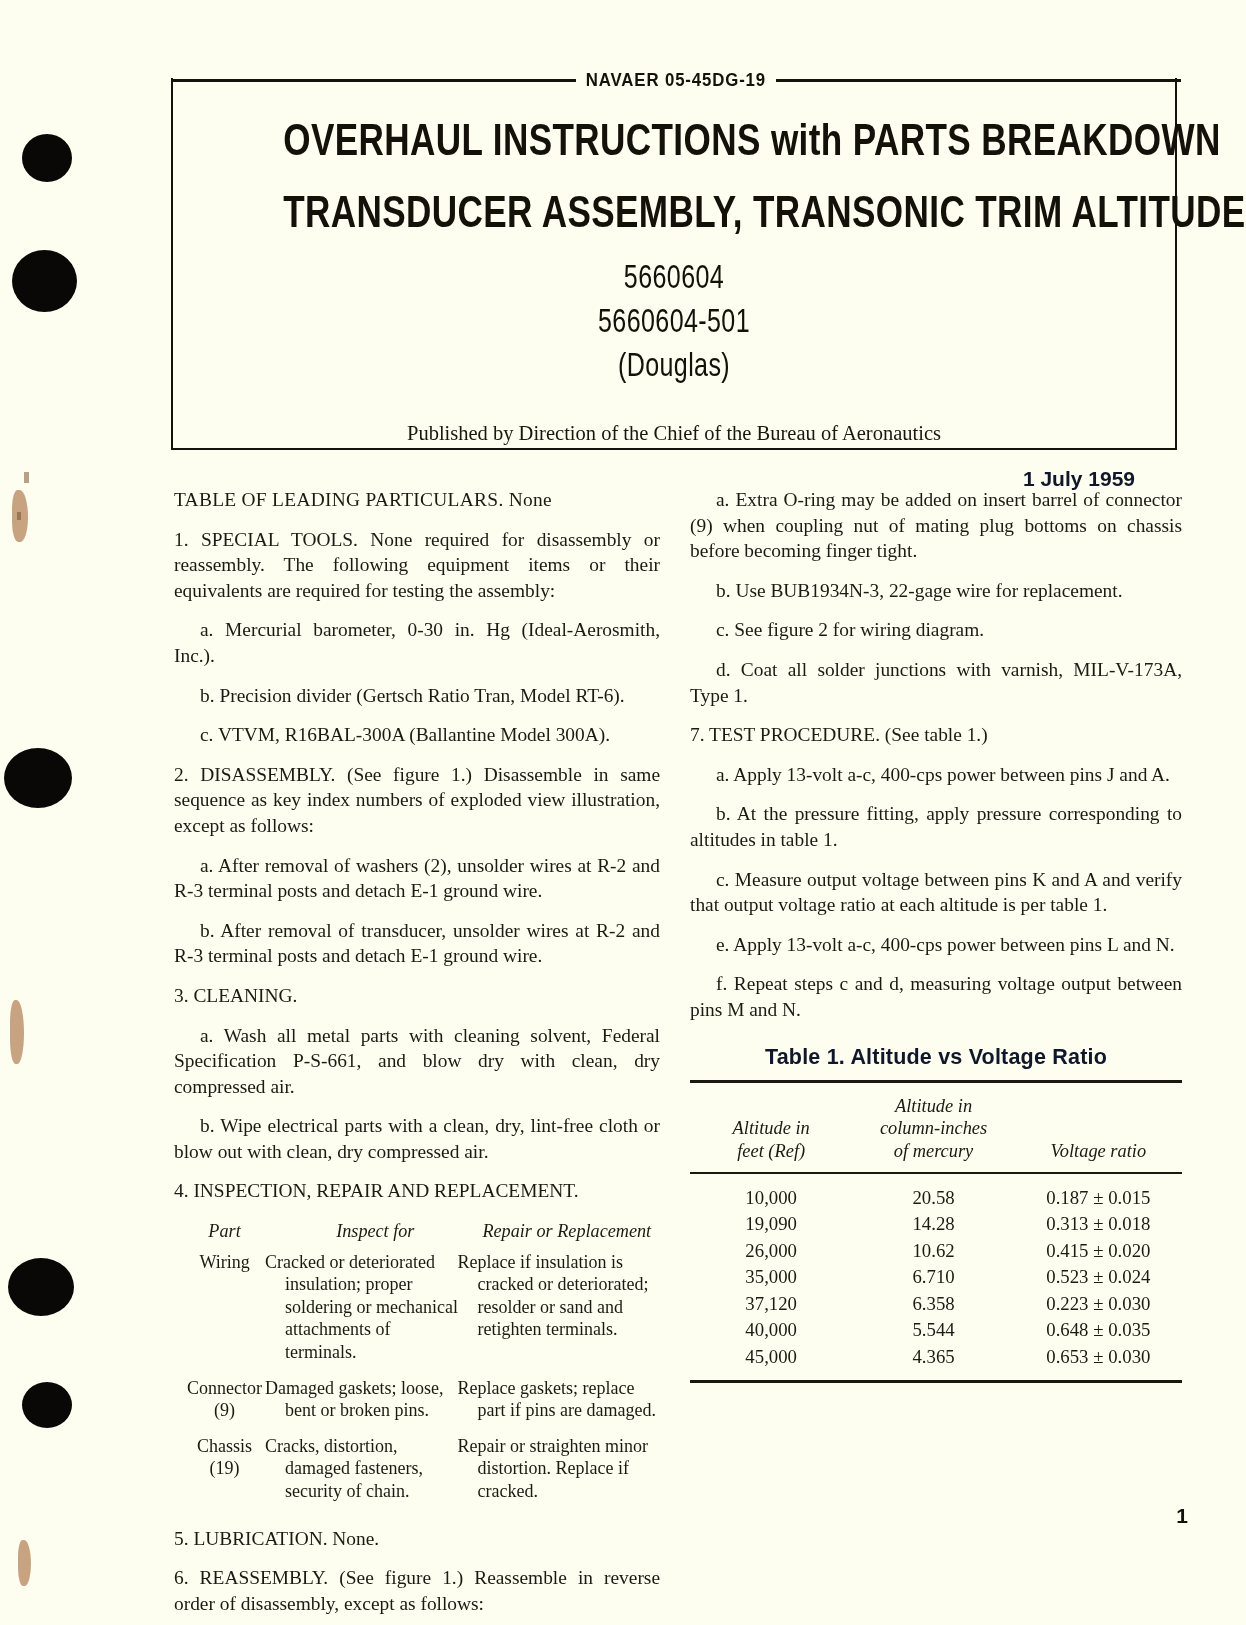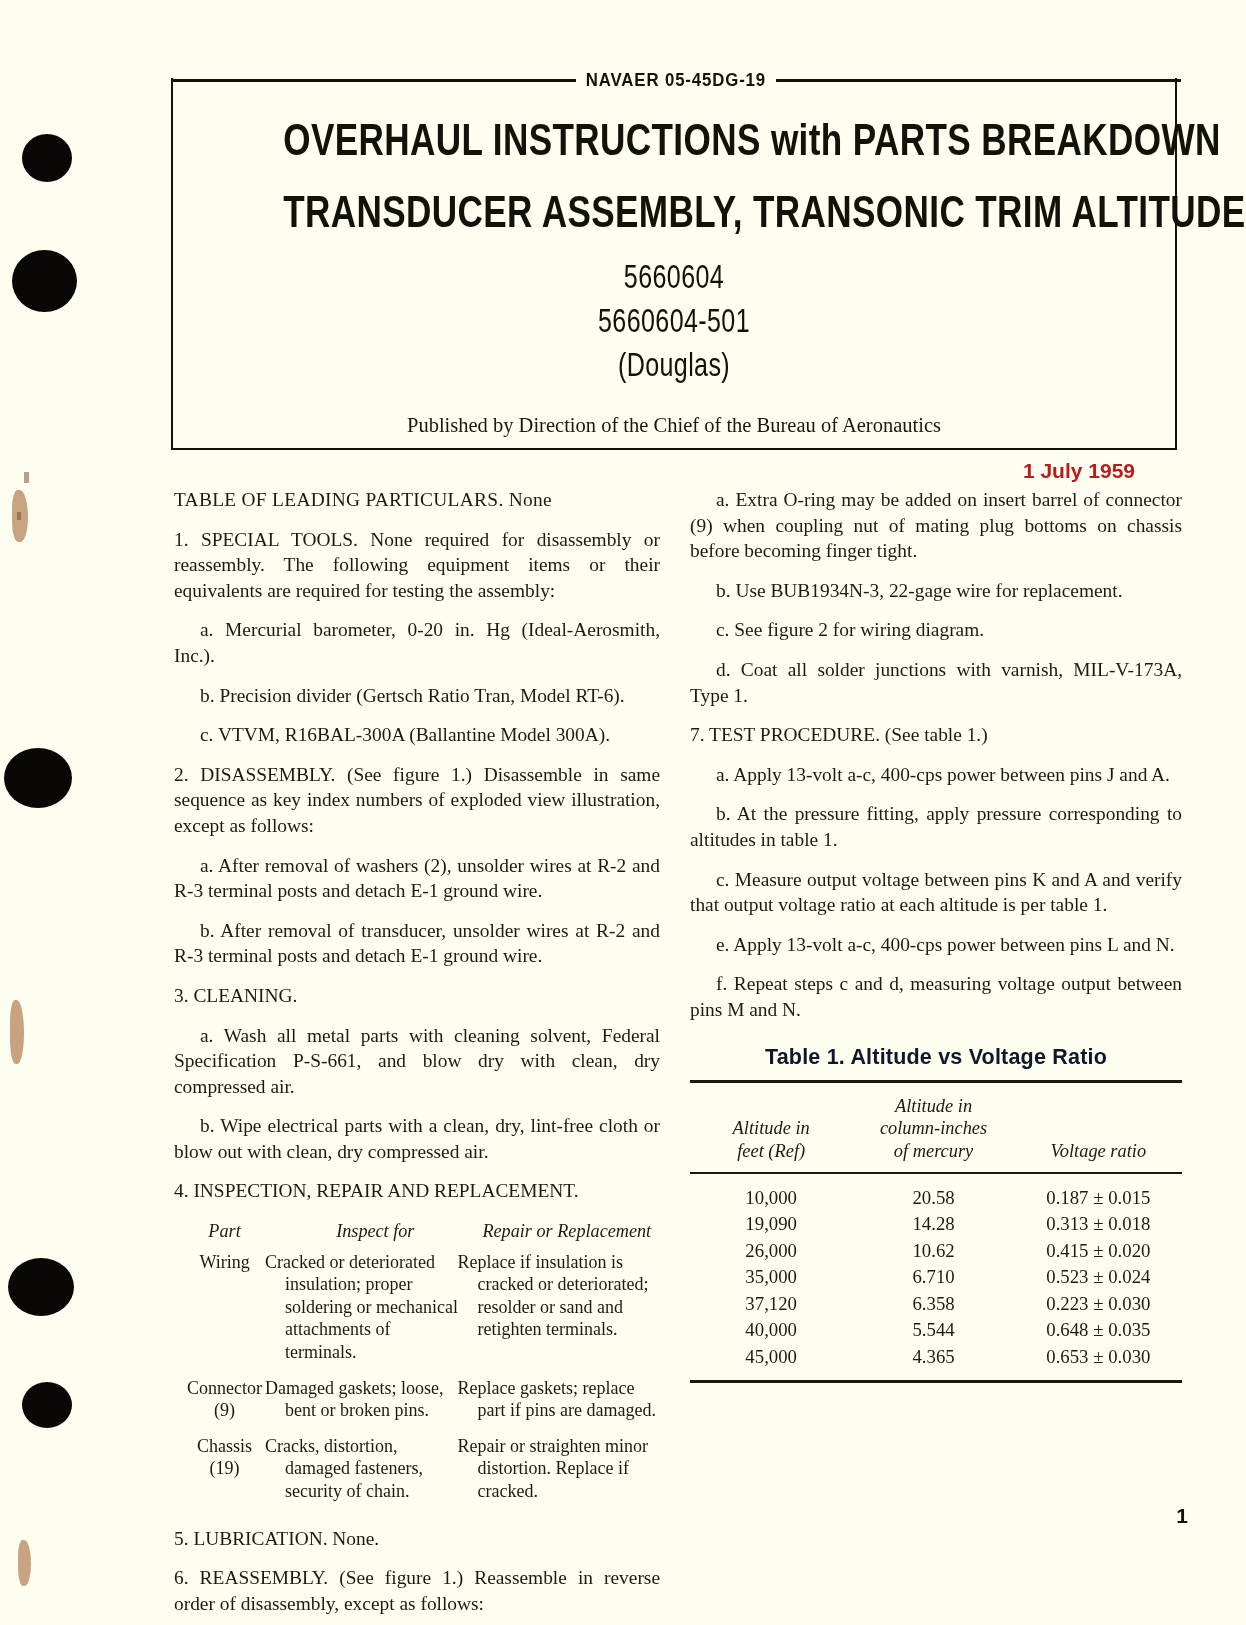--- a/index.html
+++ b/index.html
@@ -51,27 +51,27 @@
   .t-main{ font-size:45px; margin-top:36px; letter-spacing:.5px;}
   .t-sub{ font-size:45px; margin-top:20px; letter-spacing:.5px;}
   .t-num{
     text-align:center; font-family:"Liberation Sans", sans-serif;
     font-size:33px; color:#14110b; transform:scaleX(.76);
     margin-top:20px; letter-spacing:.5px;
   }
   .t-num.n2{ margin-top:6px; }
   .t-num.n3{ margin-top:6px; }
   .t-pub{
-    text-align:center; font-size:20.5px; margin-top:30px;
+    text-align:center; font-size:20.5px; margin-top:38px;
     font-family:"Liberation Serif", serif; color:#1a1711;
   }
   .t-date{
     text-align:right; font-family:"Liberation Sans", sans-serif;
     font-weight:bold; font-size:21px; margin-top:22px; padding-right:40px;
-    color:#b91c1c;
+    color:#0f172a;
   }
 
   
   .col{
     position:absolute; top:487px; width:486px;
     font-size:19.4px; line-height:25.6px; text-align:justify;
     color:#1d1a14;
   }
   .col.left{ left:174px; }
   .col.right{ left:690px; width:492px; }
@@ -155,21 +155,21 @@
     <div class="t-num n3">(Douglas)</div>
     <div class="t-pub">Published by Direction of the Chief of the Bureau of Aeronautics</div>
     <div class="t-date">1 July 1959</div>
   </div>
 
   <div class="col left">
 
     <p class="hdg">TABLE OF LEADING PARTICULARS. None</p>
 
     <p>1. SPECIAL TOOLS. None required for disassembly or reassembly. The following equipment items or their equivalents are required for testing the assembly:</p>
-    <p class="ind">a. Mercurial barometer, 0-20 in. Hg (Ideal-Aerosmith, Inc.).</p>
+    <p class="ind">a. Mercurial barometer, 0-30 in. Hg (Ideal-Aerosmith, Inc.).</p>
     <p class="ind">b. Precision divider (Gertsch Ratio Tran, Model RT-6).</p>
     <p class="ind">c. VTVM, R16BAL-300A (Ballantine Model 300A).</p>
 
     <p>2. DISASSEMBLY. (See figure 1.) Disassemble in same sequence as key index numbers of exploded view illustration, except as follows:</p>
     <p class="ind">a. After removal of washers (2), unsolder wires at R-2 and R-3 terminal posts and detach E-1 ground wire.</p>
     <p class="ind">b. After removal of transducer, unsolder wires at R-2 and R-3 terminal posts and detach E-1 ground wire.</p>
 
     <p>3. CLEANING.</p>
     <p class="ind">a. Wash all metal parts with cleaning solvent, Federal Specification P-S-661, and blow dry with clean, dry compressed air.</p>
     <p class="ind">b. Wipe electrical parts with a clean, dry, lint-free cloth or blow out with clean, dry compressed air.</p>

